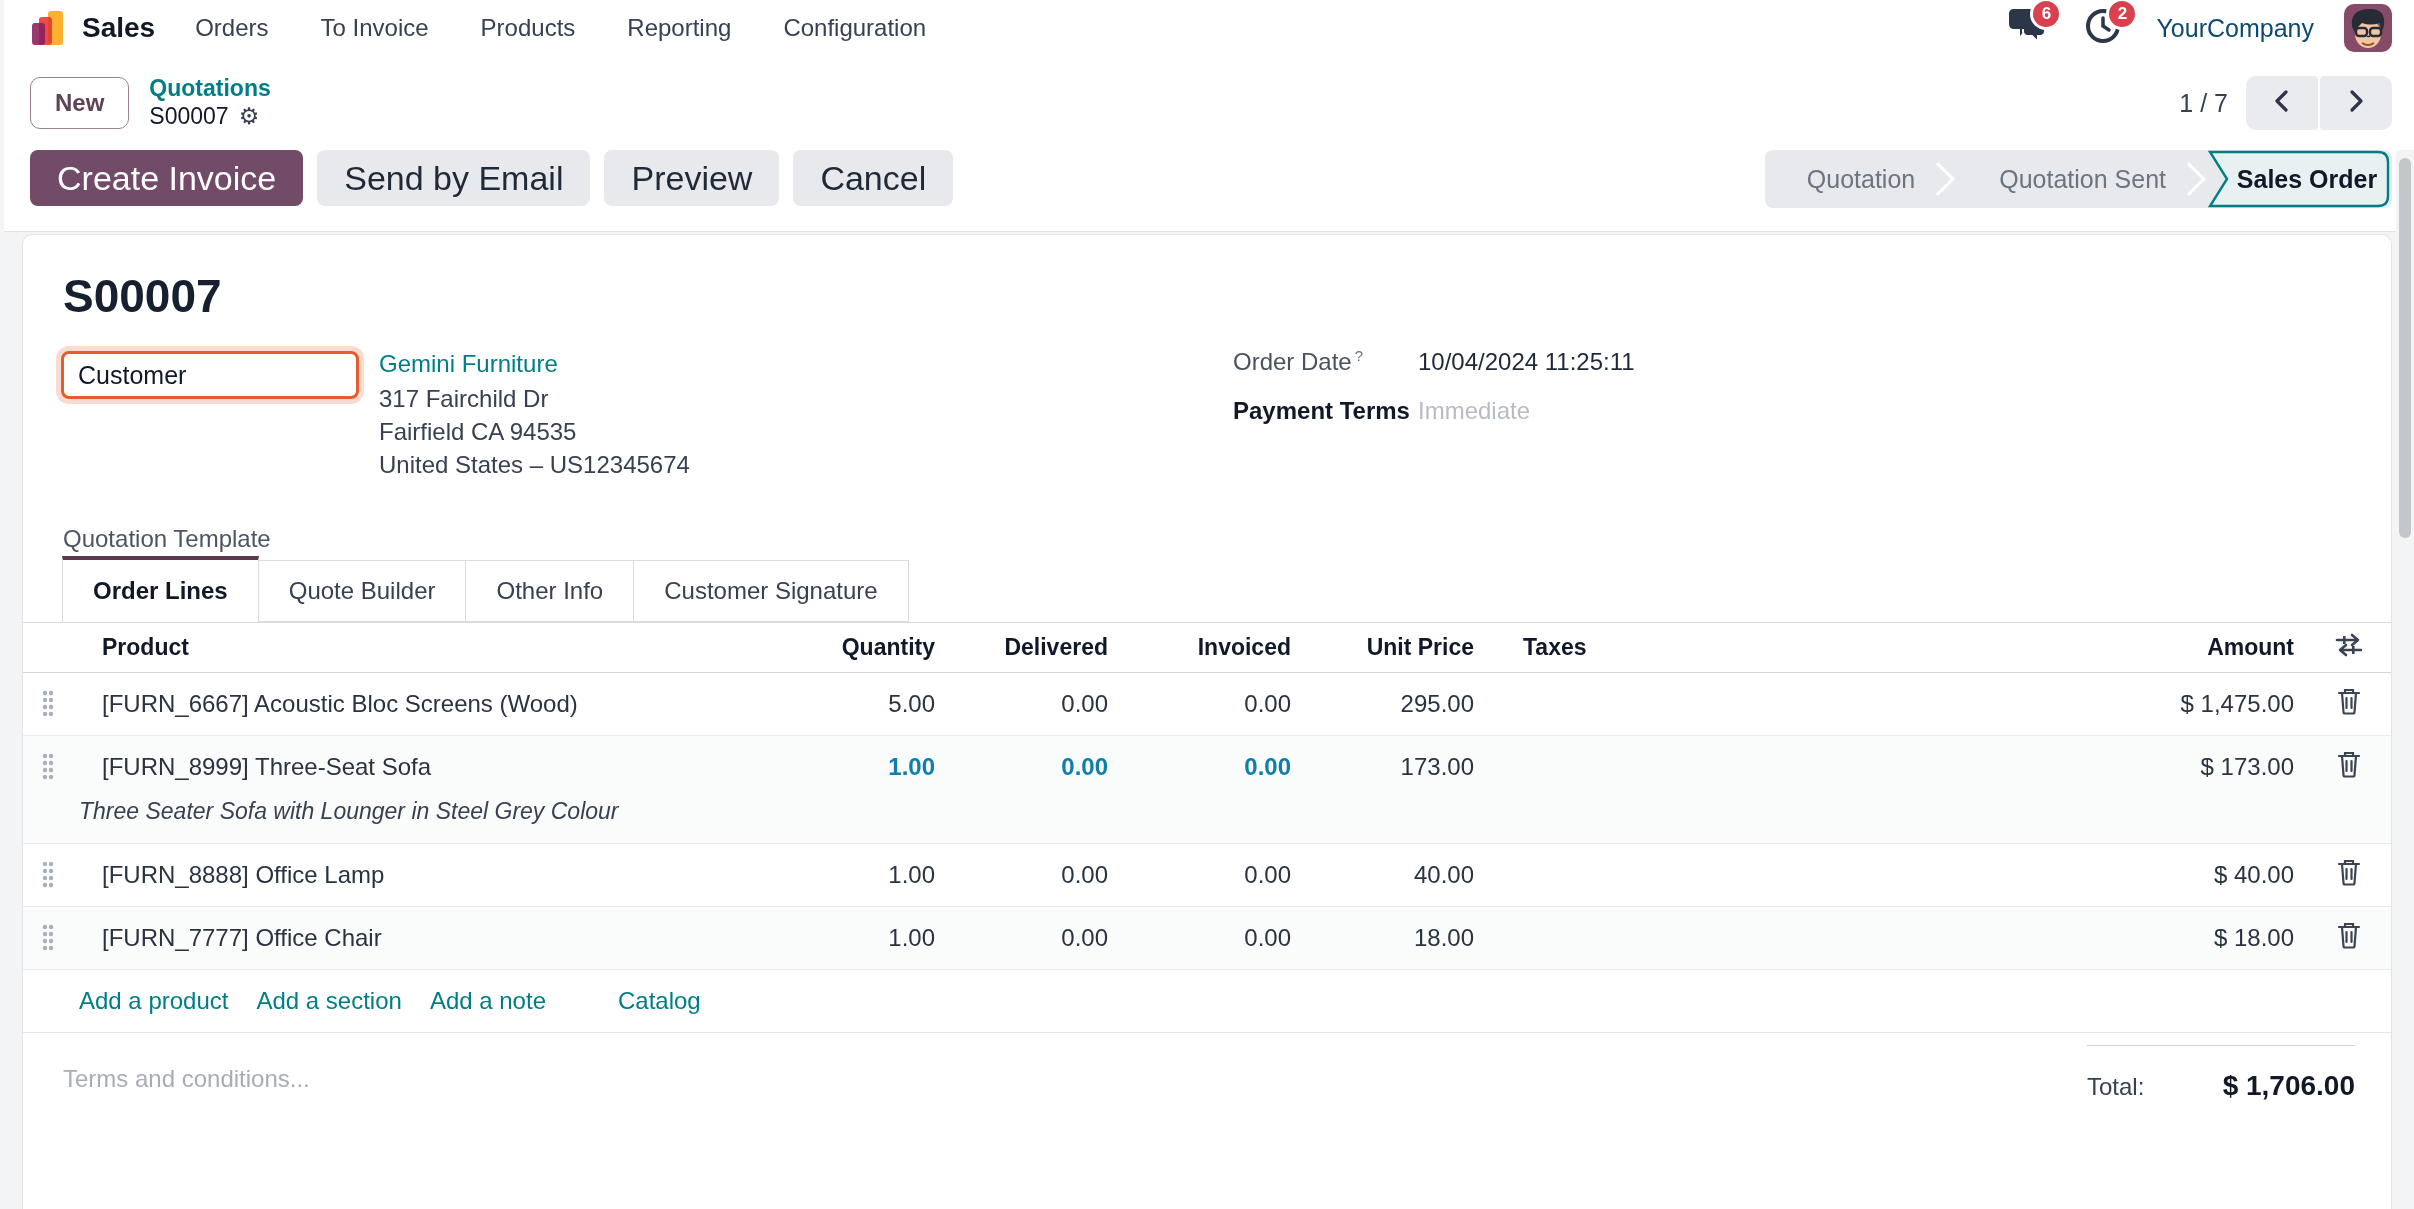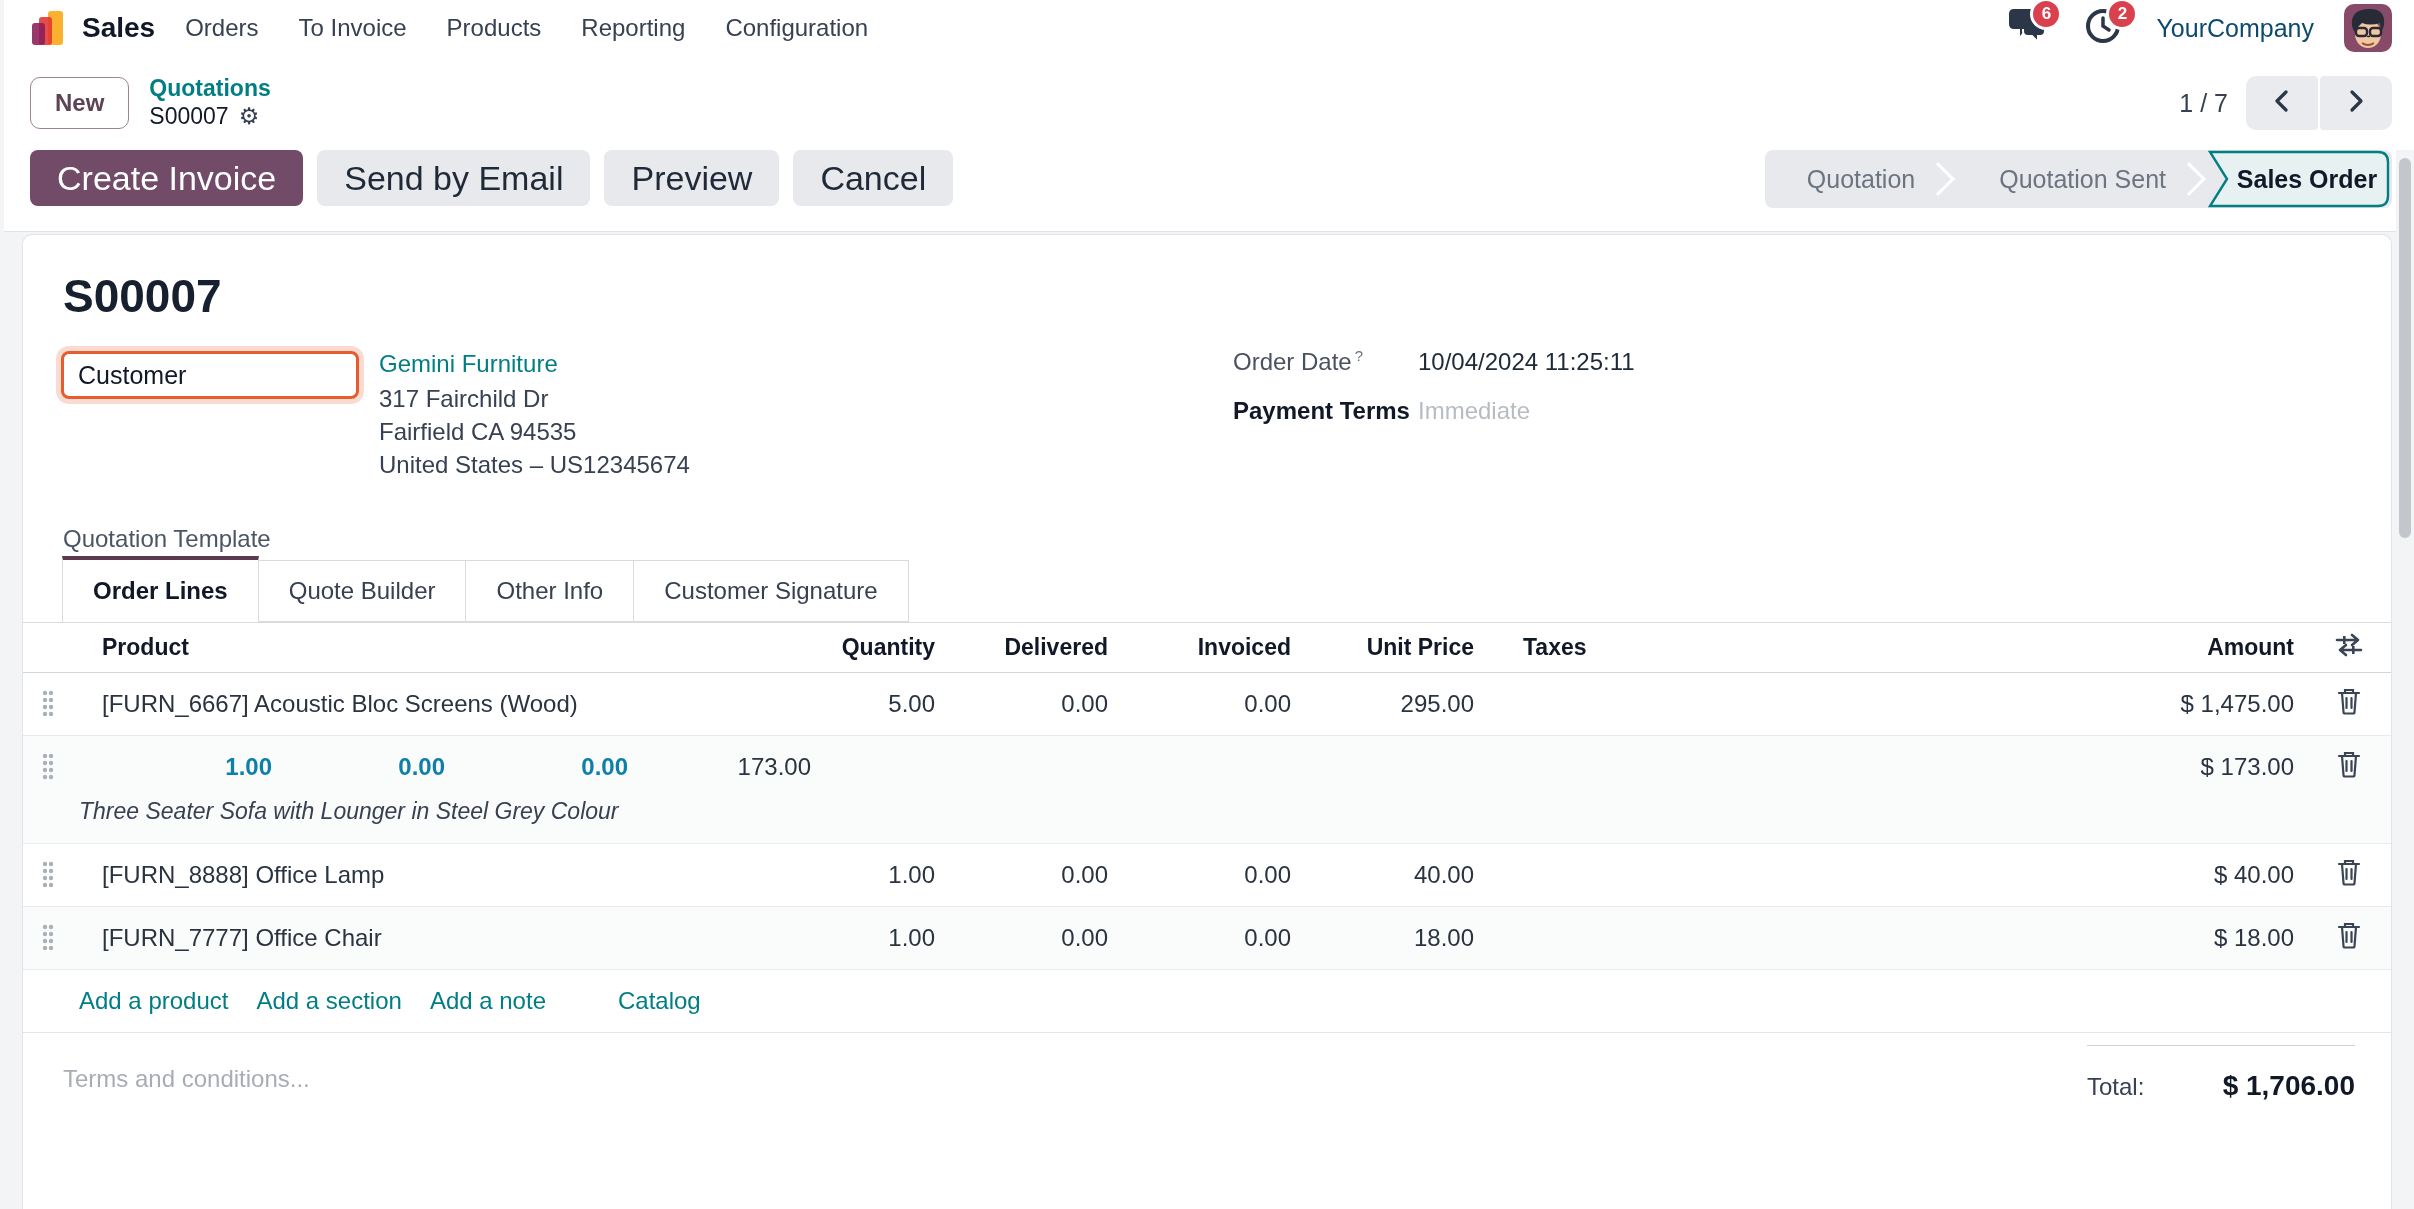--- a/index.html
+++ b/index.html
@@ -8,21 +8,21 @@
     font-family:"Liberation Sans", sans-serif;
     background:#f2f4f6;
     color:#1f2937;
     position:relative;
   }
   
   .header { position:absolute; left:4px; top:0; width:2414px; height:232px; background:#fff; border-bottom:1px solid #dfe2e6; }
   .navbar { height:56px; display:flex; align-items:center; padding:0 26px; }
   .logo { width:40px; height:40px; display:flex; align-items:center; }
   .brand { font-size:28px; font-weight:600; color:#111827; margin:0 14px 0 12px; }
-  .menu { display:flex; gap:40px; margin-left:16px; font-size:24px; color:#374151; }
+  .menu { display:flex; gap:52px; margin-left:26px; font-size:24px; color:#374151; }
   .menu div { cursor:pointer; }
   .nav-right { margin-left:auto; display:flex; align-items:center; gap:30px; }
   .icon-badge { position:relative; width:46px; height:40px; display:flex; align-items:center; justify-content:center; cursor:pointer; }
   .badge { position:absolute; top:-10px; right:-12px; background:#d9414e; color:#fff; border:3px solid #fff;
            border-radius:999px; min-width:32px; height:32px; font-size:17px; font-weight:bold;
            display:flex; align-items:center; justify-content:center; padding:0 6px; }
   .company { font-size:25px; color:#0c4a6e; cursor:pointer; }
   .avatar { width:48px; height:48px; border-radius:10px; overflow:hidden; cursor:pointer; }
 
   
@@ -327,20 +327,21 @@
               <circle cx="10" cy="4" r="2.2"></circle>
               <circle cx="4" cy="11" r="2.2"></circle>
               <circle cx="10" cy="11" r="2.2"></circle>
               <circle cx="4" cy="18" r="2.2"></circle>
               <circle cx="10" cy="18" r="2.2"></circle>
               <circle cx="4" cy="25" r="2.2"></circle>
               <circle cx="10" cy="25" r="2.2"></circle>
             </g>
         </svg>
       </div>
+      <div class="col-product cell-edit">[FURN_8999] Three-Seat Sofa</div>
       <div class="col-qty cell-edit hl">1.00</div>
       <div class="col-del cell-edit hl">0.00</div>
       <div class="col-inv hl">0.00</div>
       <div class="col-price cell-edit">173.00</div>
       <div class="col-taxes cell-edit"></div>
       <div class="col-amount">$ 173.00</div>
       <div class="col-trash trash-btn">
         <span>
           <svg width="24" height="28" viewBox="0 0 24 28">
               <path d="M2 6 h20 M8 6 V3 h8 v3 M5 6 l1.5 19 q0 1.5 1.5 1.5 h8 q1.5 0 1.5-1.5 L19 6 M9.5 11 v10 M14.5 11 v10" fill="none" stroke="#3a4452" stroke-width="2.2" stroke-linecap="round"></path>

